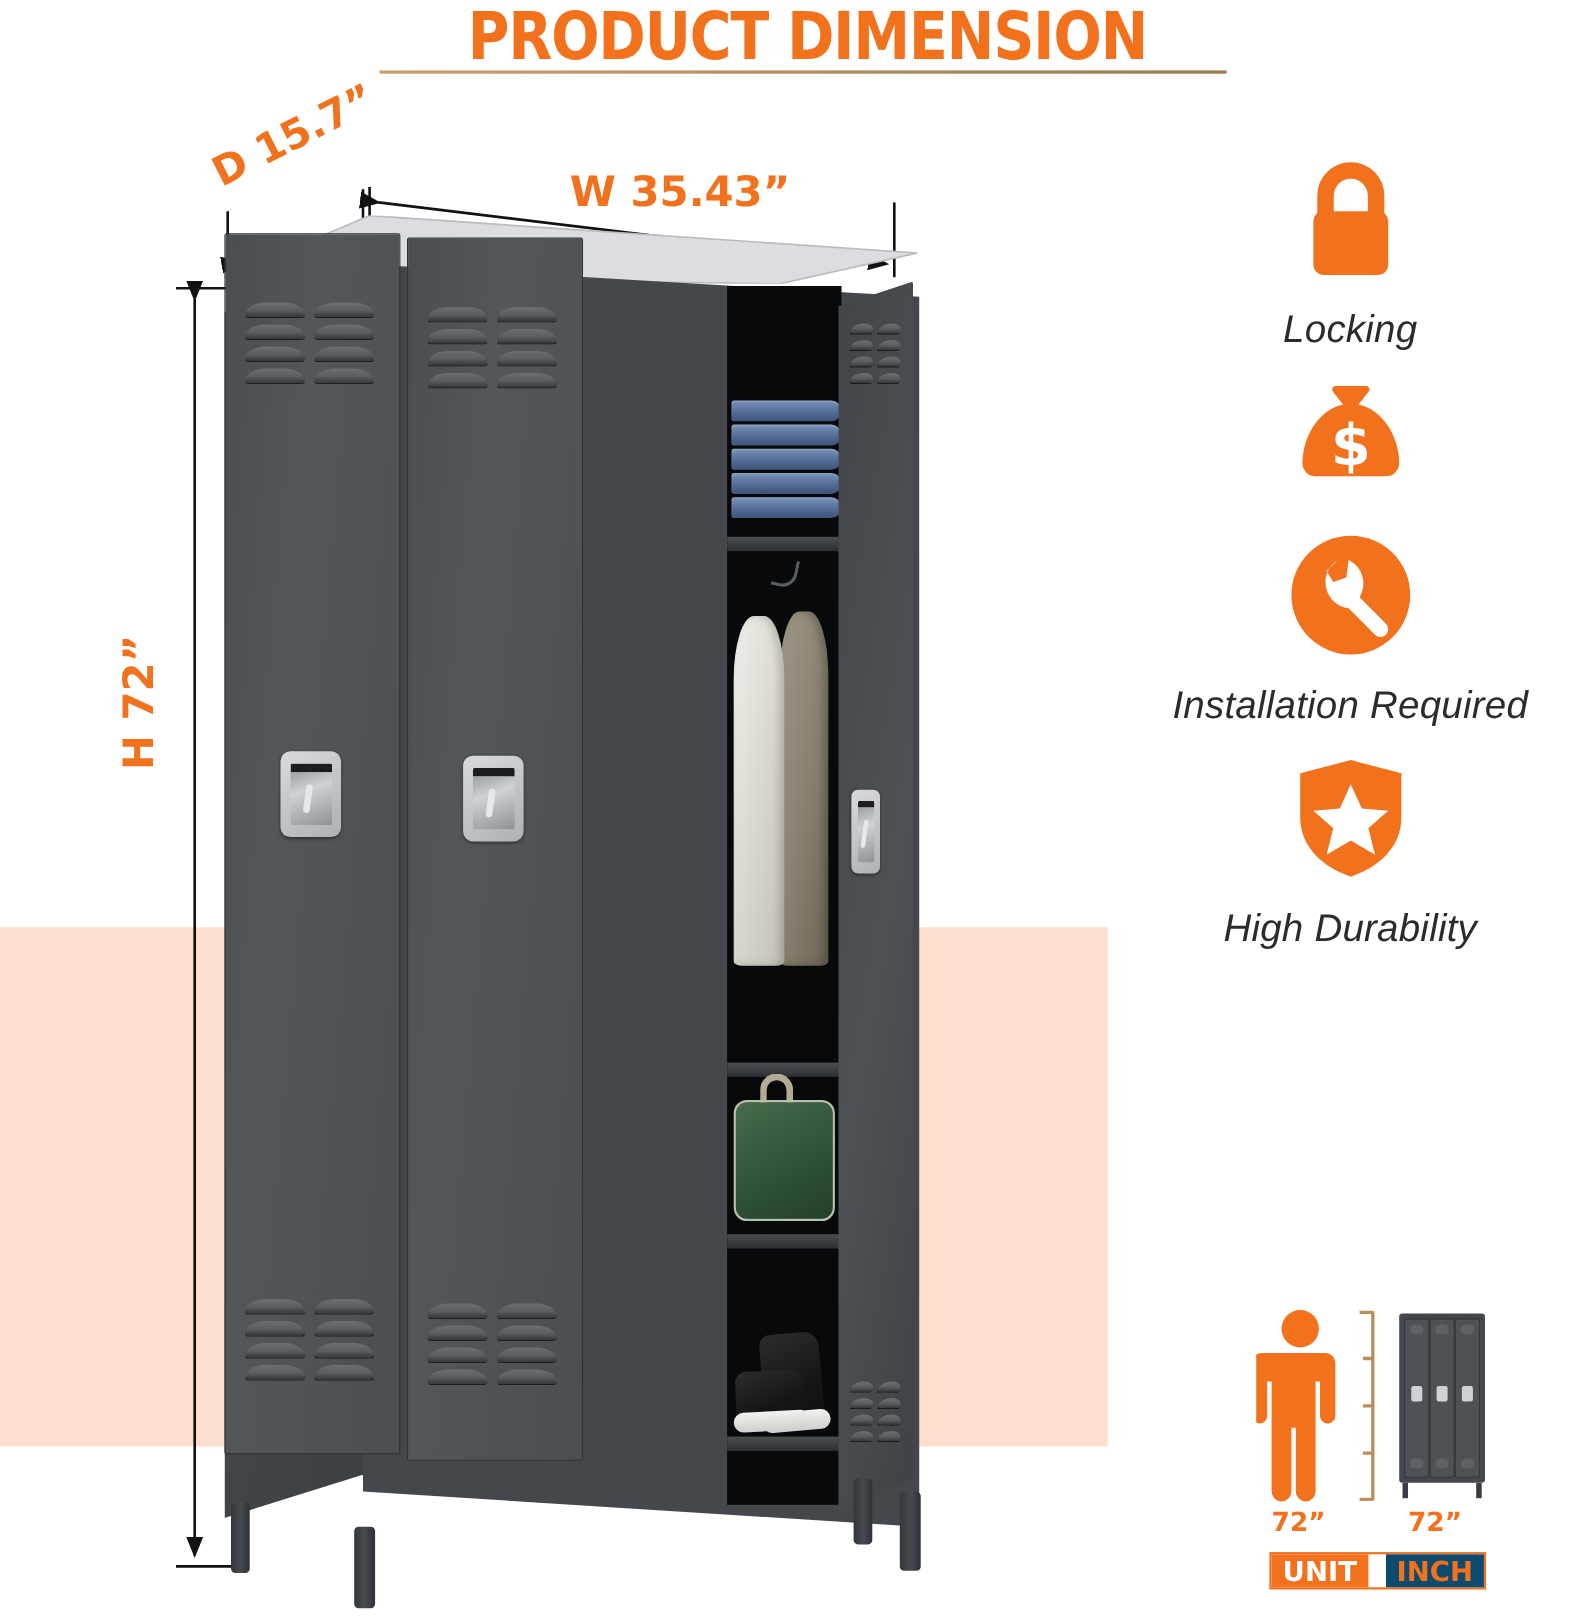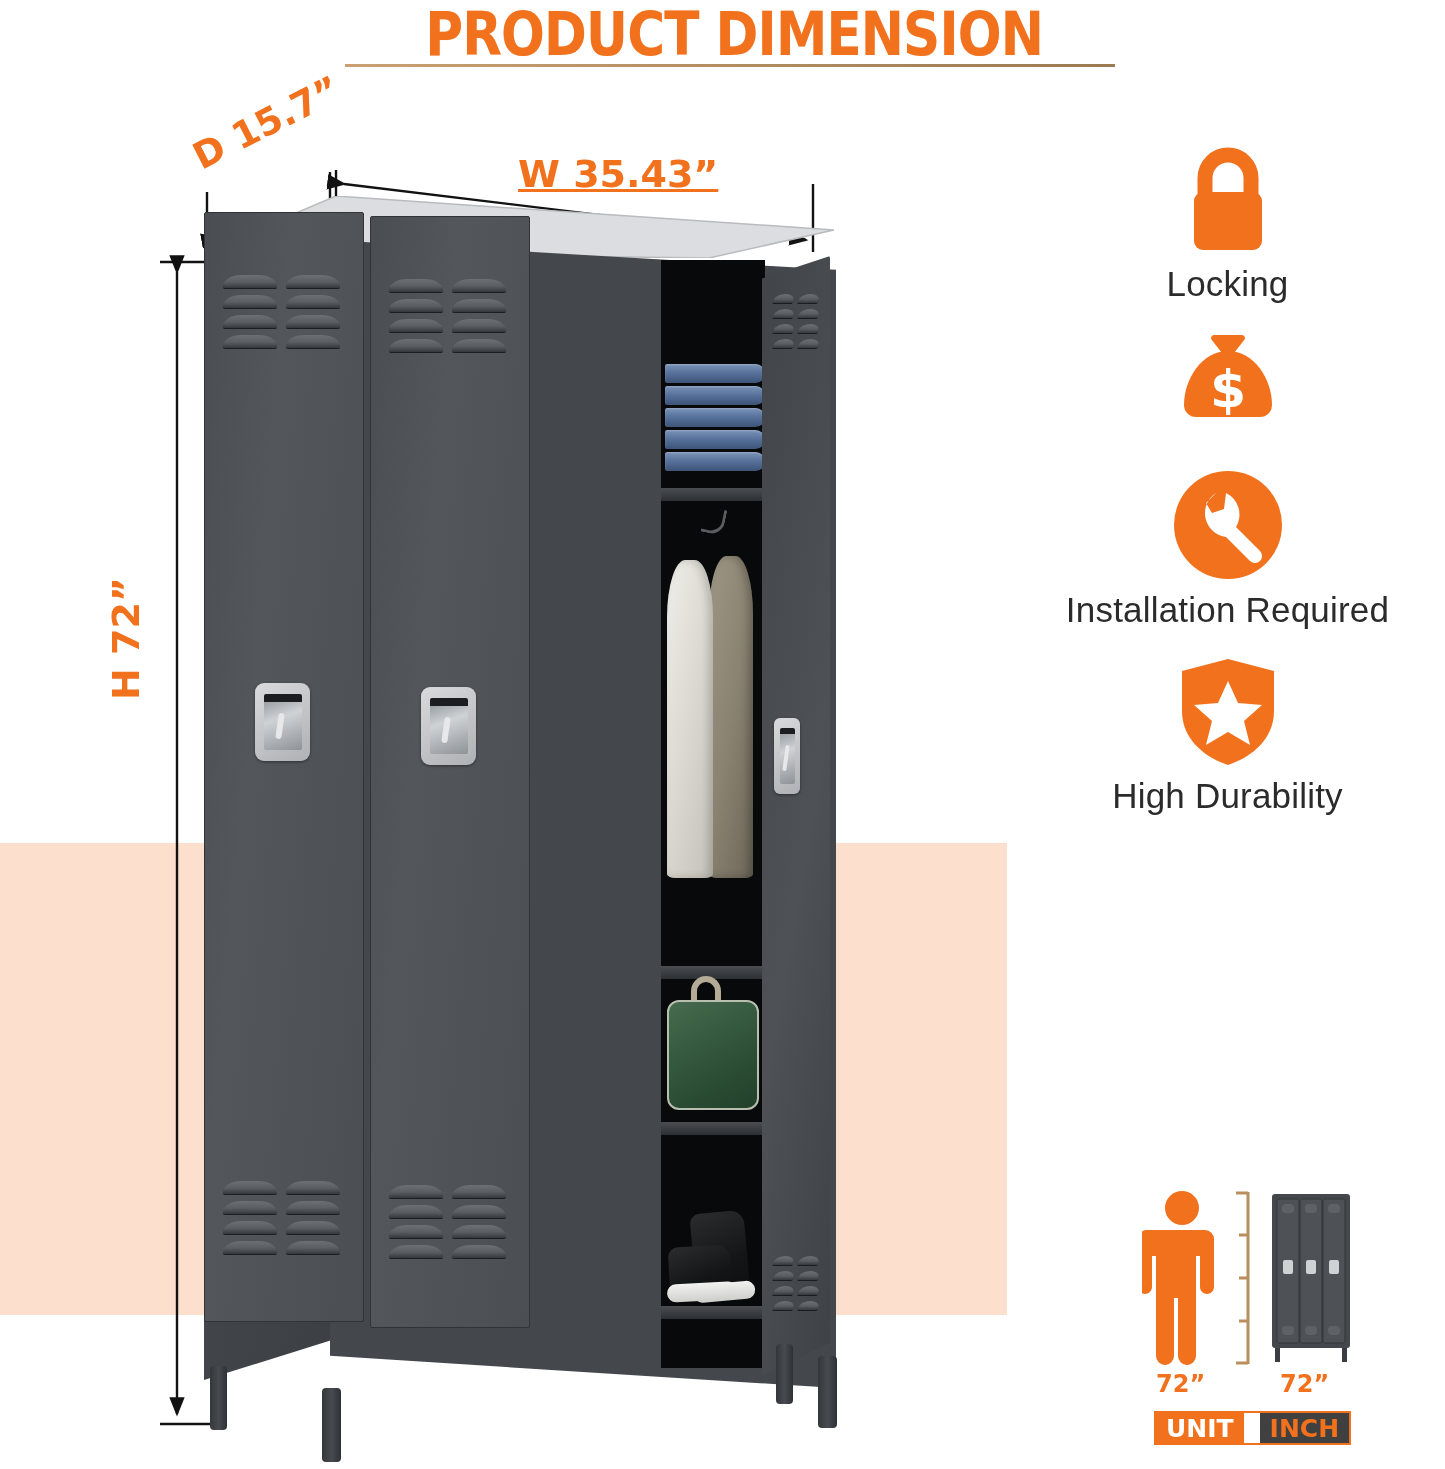--- a/index.html
+++ b/index.html
@@ -55,21 +55,20 @@
   }
   #dim-depth {
     left: 186px; top: 140px;
     font-size: 37px;
     transform: rotate(-27deg);
     transform-origin: left top;
   }
   #dim-width {
     left: 518px; top: 152px;
     font-size: 38px;
-    text-decoration: underline;
   }
   #dim-height {
     left: 104px; top: 700px;
     font-size: 38px;
     transform: rotate(-90deg);
     transform-origin: left top;
   }
   svg.arrows { position: absolute; left:0; top:0; width:1445px; height:1469px; pointer-events:none; }
 
   
@@ -247,22 +246,23 @@
     position: absolute;
     left: 1010px; top: 140px;
     width: 435px;
   }
   .feature { text-align: center; margin-bottom: 22px; }
   .feature-icon { height: 118px; display:flex; align-items:center; justify-content:center; }
   .feature-label {
     font-size: 35px;
     color: #2b2b2b;
     font-weight: 300;
-    margin-top: 6px;
+    margin-top: 22px;
     letter-spacing: .2px;
+    font-style: italic;
   }
 
   
   #scale-widget {
     position: absolute;
     left: 1132px; top: 1186px;
     width: 232px; height: 266px;
   }
   #scale-person { position:absolute; left: 10px; top: 4px; }
   #scale-ruler { position:absolute; left: 96px; top: 4px; }
@@ -281,21 +281,21 @@
     border: 2px solid #f2711c;
     gap: 16px;
   }
   #unit-badge .seg {
     display:flex; align-items:center; justify-content:center;
     font-family: "DejaVu Sans", sans-serif;
     font-size: 25px; font-weight: bold;
     padding: 0 10px;
   }
   #unit-seg-unit { background: #f2711c; color: #ffffff; }
-  #unit-seg-inch { background: #404040; color: #f2711c; }
+  #unit-seg-inch { background: #0c4a6e; color: #f2711c; }
 </style>
 </head>
 <body>
 
 <div id="peach-band"></div>
 
 <div id="title-block">
   <span id="title-text">PRODUCT DIMENSION</span>
 </div>
 <div id="title-rule"></div>

